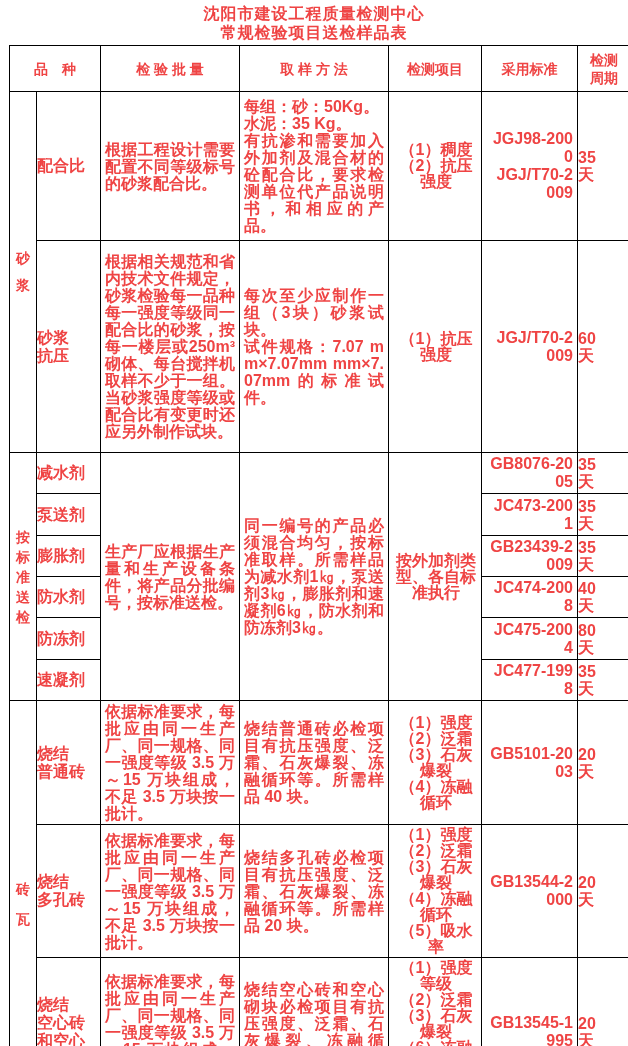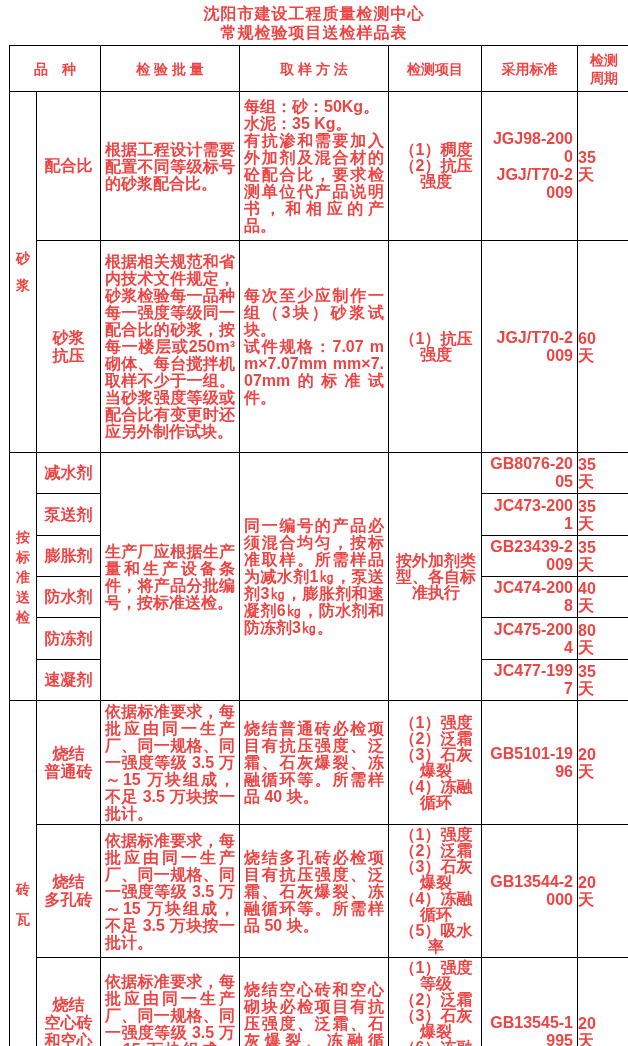--- a/index.html
+++ b/index.html
@@ -14,21 +14,21 @@
     border-collapse:collapse;table-layout:fixed;width:621px;margin-left:9px;margin-top:3px;
   }
   td{
     border:1px solid #000;font-size:16px;vertical-align:middle;overflow:hidden;
     padding:0;word-break:break-all;
   }
   .hdr{ text-align:center;font-size:14px;white-space:pre-line;line-height:18px;}
   .grp{ text-align:center;font-size:14px;line-height:20px;padding:0 6px;}
   .grp2{ line-height:27px;}
   .grpb{ line-height:30px;}
-  .name{ text-align:center;white-space:pre-line;line-height:18px;}
+  .name{ white-space:pre-line;line-height:18px;}
   .txt{ text-align:justify;padding:2px 4px;line-height:17px;white-space:pre-line;}
   .items{ text-align:center;padding:2px 2px 2px 4px;line-height:16px;white-space:pre-line;}
   .std{ text-align:right;padding:2px 4px 2px 6px;line-height:18px;white-space:pre-line;}
   .per{ text-align:left;white-space:pre-line;line-height:17px;}
   tr.hH {height:46px;}
   tr.h149{height:149px;}
   tr.h212{height:212px;}
   tr.h40{height:40px;}
   tr.h42{height:42px;}
   tr.h38{height:38px;}
@@ -127,44 +127,44 @@
 天</td>
     </tr>
     <tr class="h42">
       <td class="name">防冻剂</td>
       <td class="std">JC475-2004</td>
       <td class="per">80
 天</td>
     </tr>
     <tr class="h40">
       <td class="name">速凝剂</td>
-      <td class="std">JC477-1997</td>
+      <td class="std">JC477-1998</td>
       <td class="per">35
 天</td>
     </tr>
 
     <tr class="h100">
       <td rowspan="3" class="grp grpb">砖瓦</td>
       <td class="name">烧结
 普通砖</td>
       <td class="txt">依据标准要求，每批应由同一生产厂、同一规格、同一强度等级 3.5 万～15 万块组成，不足 3.5 万块按一批计。</td>
       <td class="txt">烧结普通砖必检项目有抗压强度、泛霜、石灰爆裂、冻融循环等。所需样品 40 块。</td>
       <td class="items">（1）强度
 （2）泛霜
 （3）石灰爆裂
 （4）冻融循环</td>
-      <td class="std">GB5101-1996</td>
+      <td class="std">GB5101-2003</td>
       <td class="per">20
 天</td>
     </tr>
     <tr class="h113">
       <td class="name">烧结
 多孔砖</td>
       <td class="txt">依据标准要求，每批应由同一生产厂、同一规格、同一强度等级 3.5 万～15 万块组成，不足 3.5 万块按一批计。</td>
-      <td class="txt">烧结多孔砖必检项目有抗压强度、泛霜、石灰爆裂、冻融循环等。所需样品 50 块。</td>
+      <td class="txt">烧结多孔砖必检项目有抗压强度、泛霜、石灰爆裂、冻融循环等。所需样品 20 块。</td>
       <td class="items">（1）强度
 （2）泛霜
 （3）石灰爆裂
 （4）冻融循环
 （5）吸水率</td>
       <td class="std">GB13544-2000</td>
       <td class="per">20
 天</td>
     </tr>
     <tr class="h128">

